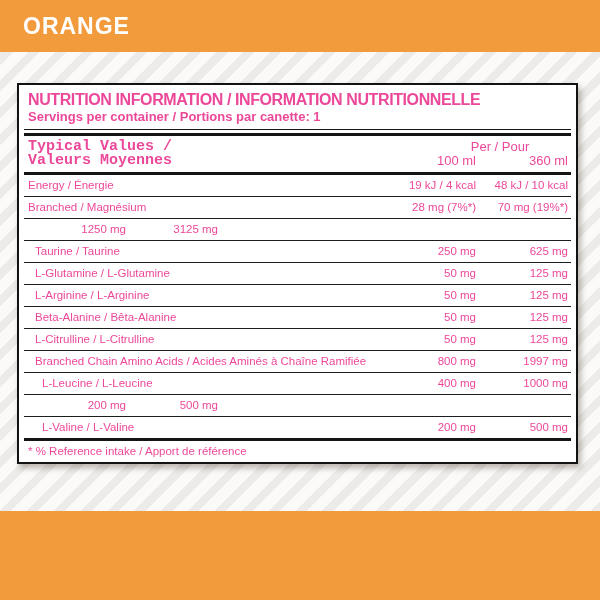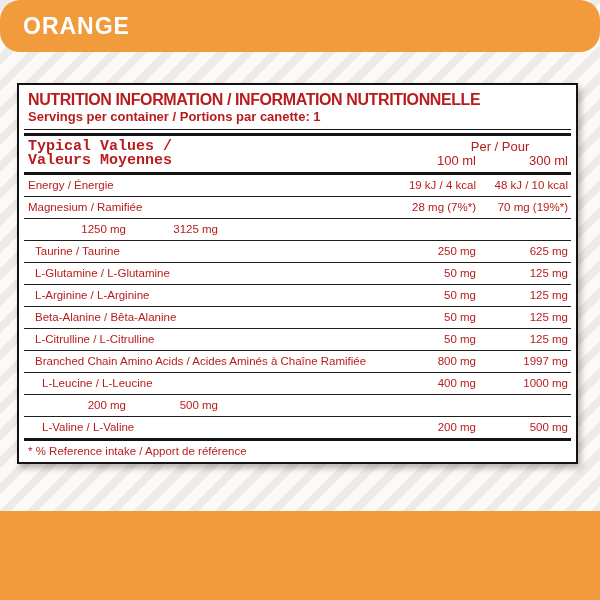--- a/index.html
+++ b/index.html
@@ -4,29 +4,29 @@
 <style>
   html,body{margin:0;padding:0;}
   body{width:600px;height:600px;overflow:hidden;
        font-family:"Liberation Sans","DejaVu Sans",sans-serif;
        background:#fff;}
   .stage{position:relative;width:600px;height:600px;
          background:repeating-linear-gradient(135deg,#ecebe9 0px,#ecebe9 8px,#fbfaf9 8px,#fbfaf9 19px);}
 
   
   .bar{position:absolute;left:0;width:600px;}
-  .bar.top{top:0;height:52px;border-radius:20px;}
+  .bar.top{top:0;height:52px;}
   .bar.bottom{top:511px;height:89px;}
   .flavor{position:absolute;left:23px;top:50%;transform:translateY(-50%);
           color:#ffffff;font-weight:bold;font-size:23px;letter-spacing:1px;}
 
   
   .box{position:absolute;left:17px;top:83px;width:561px;box-sizing:border-box;
        background:#ffffff;border:2.5px solid #121212;padding:0 5px;
-       box-shadow:3px 4px 6px rgba(70,55,40,0.35);color:#b91c1c;}
+       box-shadow:3px 4px 6px rgba(70,55,40,0.35);color:#ec4899;}
   .title{margin:0;padding:6px 4px 0 4px;font-size:16px;font-weight:bold;
          letter-spacing:-0.4px;line-height:17px;white-space:nowrap;}
   .servings{margin:0;padding:1px 4px 5px 4px;font-size:13px;line-height:15px;font-weight:bold;}
 
   .double-rule{height:6.5px;border-top:1.5px solid #141414;position:relative;}
   .double-rule::after{content:"";position:absolute;left:0;right:0;top:2.5px;height:3px;background:#141414;}
   .thick-rule{height:3px;background:#141414;}
 
   .col-header{display:flex;align-items:flex-end;justify-content:space-between;
               padding:3px 0 4px 0;}
@@ -66,36 +66,36 @@
 
     <div class="col-header">
       <div class="ch-left">
         <div>Typical Values /</div>
         <div>Valeurs Moyennes</div>
       </div>
       <div class="ch-right">
         <div class="ch-per">Per / Pour</div>
         <div class="ch-cols">
           <span class="ch-c1">100 ml</span>
-          <span class="ch-c2">300 ml</span>
+          <span class="ch-c2">360 ml</span>
         </div>
       </div>
     </div>
 
     <div class="thick-rule"></div>
 
     <div id="rows">
   <div class="row indent-0">
     <span class="name">Energy / Énergie</span>
     <span class="v1">19 kJ / 4 kcal</span>
     <span class="v2">48 kJ / 10 kcal</span>
   </div>
 
   <div class="row indent-0">
-    <span class="name">Magnesium / Ramifiée</span>
+    <span class="name">Branched / Magnésium</span>
     <span class="v1">28 mg (7%*)</span>
     <span class="v2">70 mg (19%*)</span>
   </div>
 
   <div class="row indent-0">
     <span class="v1">1250 mg</span>
     <span class="v2">3125 mg</span>
   </div>
 
   <div class="row indent-1">

